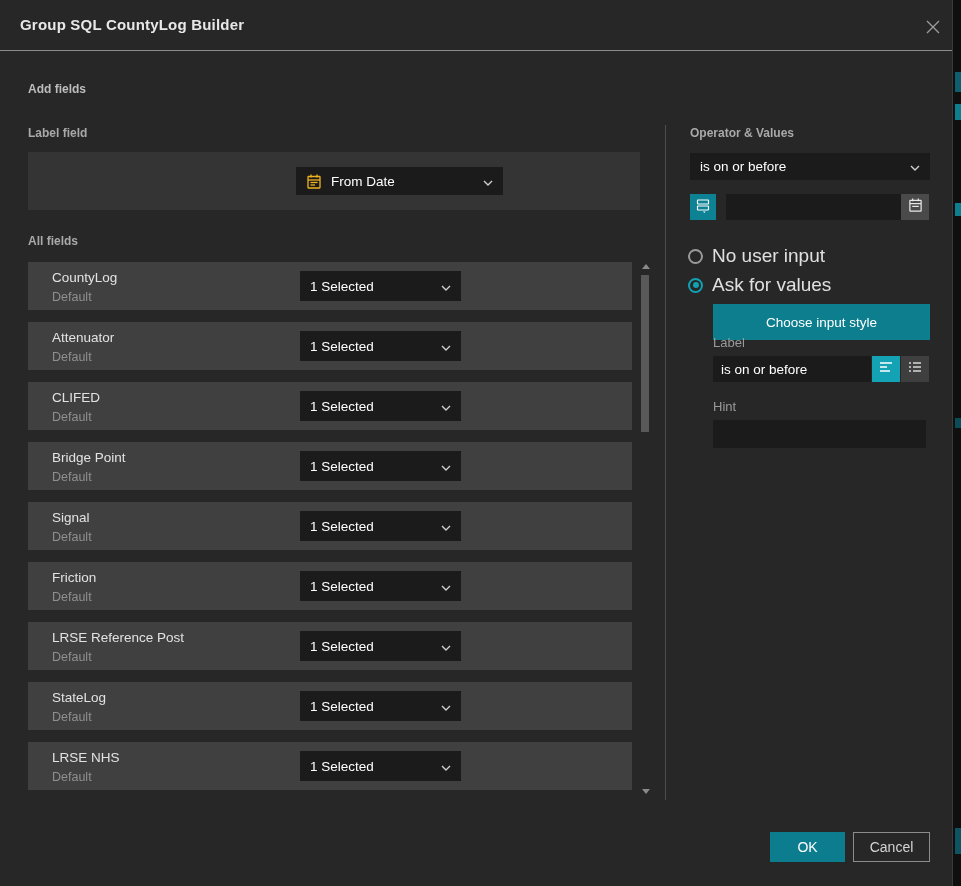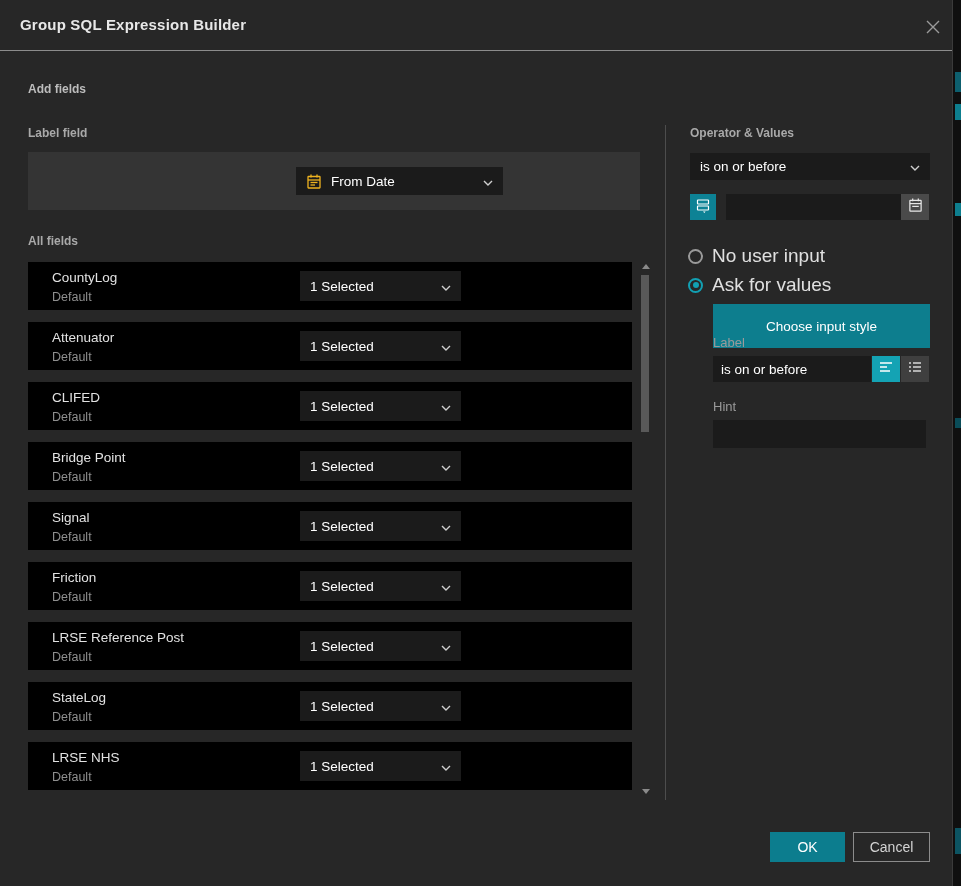--- a/index.html
+++ b/index.html
@@ -23,21 +23,21 @@
   #main-panel { position:absolute; left:28px; top:152px; width:612px; height:58px; background:#343434; }
   .dropdown { position:absolute; background:#1b1b1b; display:flex; align-items:center; color:#fff; font-size:13.5px; cursor:pointer; padding:0 10px; }
   .dropdown .dd-text { flex:1; white-space:nowrap; overflow:hidden; }
   .dropdown .chev { flex:none; margin-left:6px; }
   #dd-layer { left:10px; top:15px; width:245px; height:28px; }
   #dd-field { left:268px; top:15px; width:207px; height:28px; }
   #dd-field .cal { margin-right:9px; display:flex; }
 
   
   #fields-list { position:absolute; left:28px; top:262px; width:604px; }
-  .field-row { position:relative; width:604px; height:48px; margin-bottom:12px; background:#000000; }
+  .field-row { position:relative; width:604px; height:48px; margin-bottom:12px; background:#404040; }
   .field-name { position:absolute; left:24px; top:8px; font-size:13.5px; color:#e2e2e2; }
   .field-sub { position:absolute; left:24px; top:28px; font-size:12.5px; color:#8f8f8f; }
   .row-dd { left:272px; top:9px; width:161px; height:30px; }
 
   
   #sb { position:absolute; left:641px; top:262px; width:10px; height:536px; }
   .sb-arrow-up, .sb-arrow-down { position:absolute; left:1px; width:0; height:0; border-left:4px solid transparent; border-right:4px solid transparent; cursor:pointer; }
   .sb-arrow-up { top:2px; border-bottom:5px solid #8a8a8a; }
   .sb-arrow-down { bottom:4px; border-top:5px solid #8a8a8a; }
   .sb-thumb { position:absolute; left:0; top:13px; width:8px; height:157px; background:#595959; cursor:pointer; }
@@ -54,21 +54,21 @@
   .text-input { background:#1b1b1b; border:none; outline:none; color:#fff; font-size:13.5px; padding:0 8px; font-family:"Liberation Sans", sans-serif; }
 
   .radio-row { position:absolute; left:688px; display:flex; align-items:center; cursor:pointer; }
   #radio-1 { top:245px; }
   #radio-2 { top:274px; }
   .radio-circle { width:15px; height:15px; border-radius:50%; border:2px solid #9a9a9a; background:transparent; flex:none; }
   .radio-row.selected .radio-circle { border-color:#12a0b3; position:relative; }
   .radio-row.selected .radio-circle::after { content:""; position:absolute; left:2.5px; top:2.5px; width:6px; height:6px; border-radius:50%; background:#12a0b3; }
   .radio-label { margin-left:9px; font-size:19px; color:#e0e0e0; }
 
-  #btn-choose { position:absolute; left:713px; top:304px; width:217px; height:44px; background:#0d7e8e; color:#fff; font-size:13.5px; border:none; cursor:pointer; font-family:"Liberation Sans", sans-serif; }
+  #btn-choose { position:absolute; left:713px; top:304px; width:217px; height:36px; background:#0d7e8e; color:#fff; font-size:13.5px; border:none; cursor:pointer; font-family:"Liberation Sans", sans-serif; }
 
   .caption { position:absolute; font-size:13px; color:#9a9a9a; }
   #cap-label { left:713px; top:335px; }
   #cap-hint { left:713px; top:399px; }
   #inp-label { position:absolute; left:713px; top:356px; width:158px; height:26px; }
   #btn-style-single { left:872px; top:356px; width:28px; height:26px; background:#14a3b4; }
   #btn-style-list { left:901px; top:356px; width:28px; height:26px; background:#3f3f3f; }
   #inp-hint { position:absolute; left:713px; top:420px; width:213px; height:28px; }
 
   
@@ -80,21 +80,21 @@
   .strip-frag { position:absolute; left:2px; width:7px; }
 </style>
 </head>
 <body>
 
 <div id="screen">
 
   <div id="dialog">
 
     <div class="dlg-header">
-      <span class="dlg-title">Group SQL Expression Builder</span>
+      <span class="dlg-title">Group SQL CountyLog Builder</span>
       <span class="close-btn">
         <svg width="16" height="16" viewBox="0 0 16 16">
             <path d="M2 2 L14 14 M14 2 L2 14" stroke="#9a9a9a" stroke-width="1.4" fill="none"></path>
           </svg>
       </span>
     </div>
 
     <div class="section-h" id="h-add">Add fields</div>
     <div class="section-h" id="h-main">Label field</div>
 

